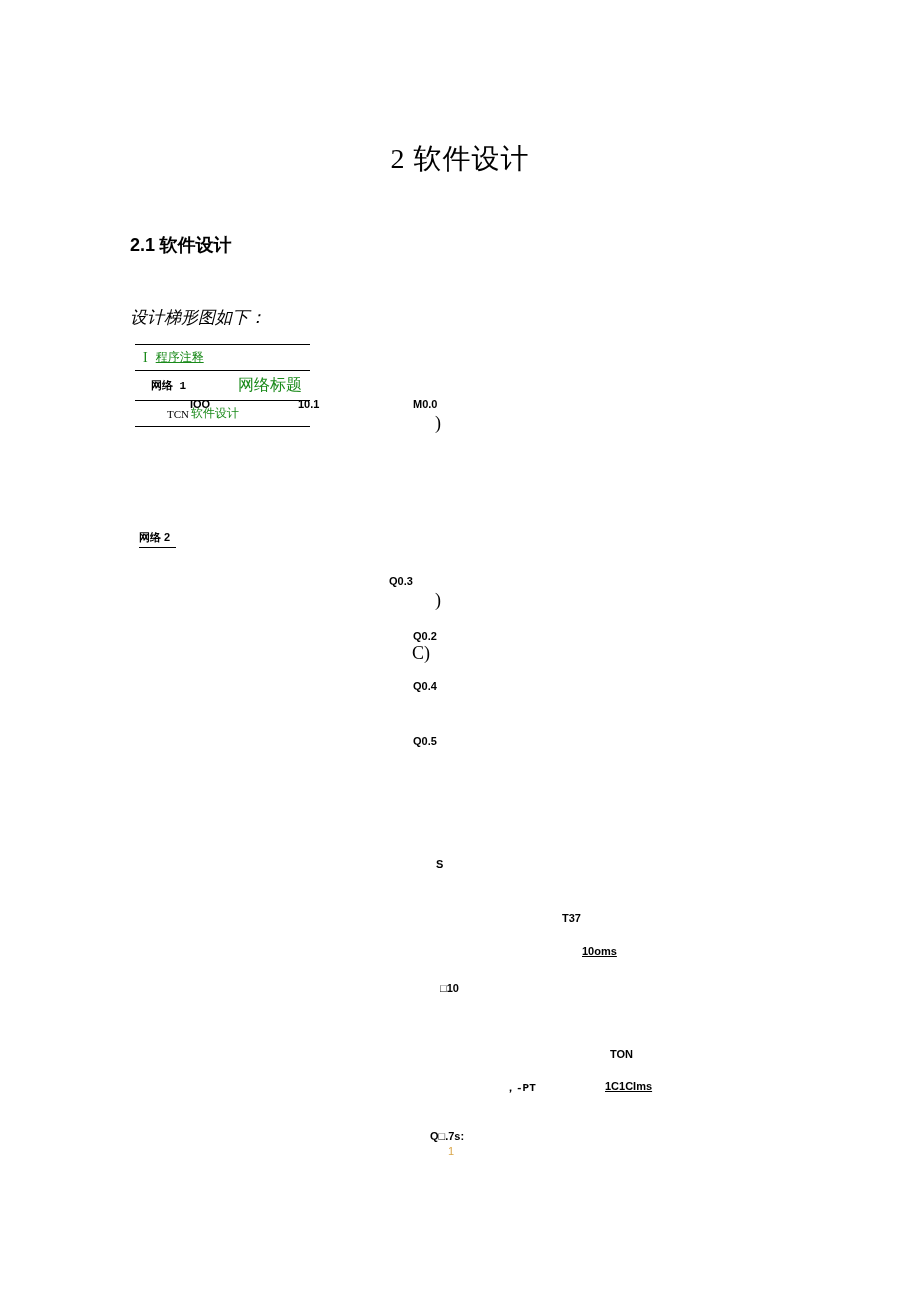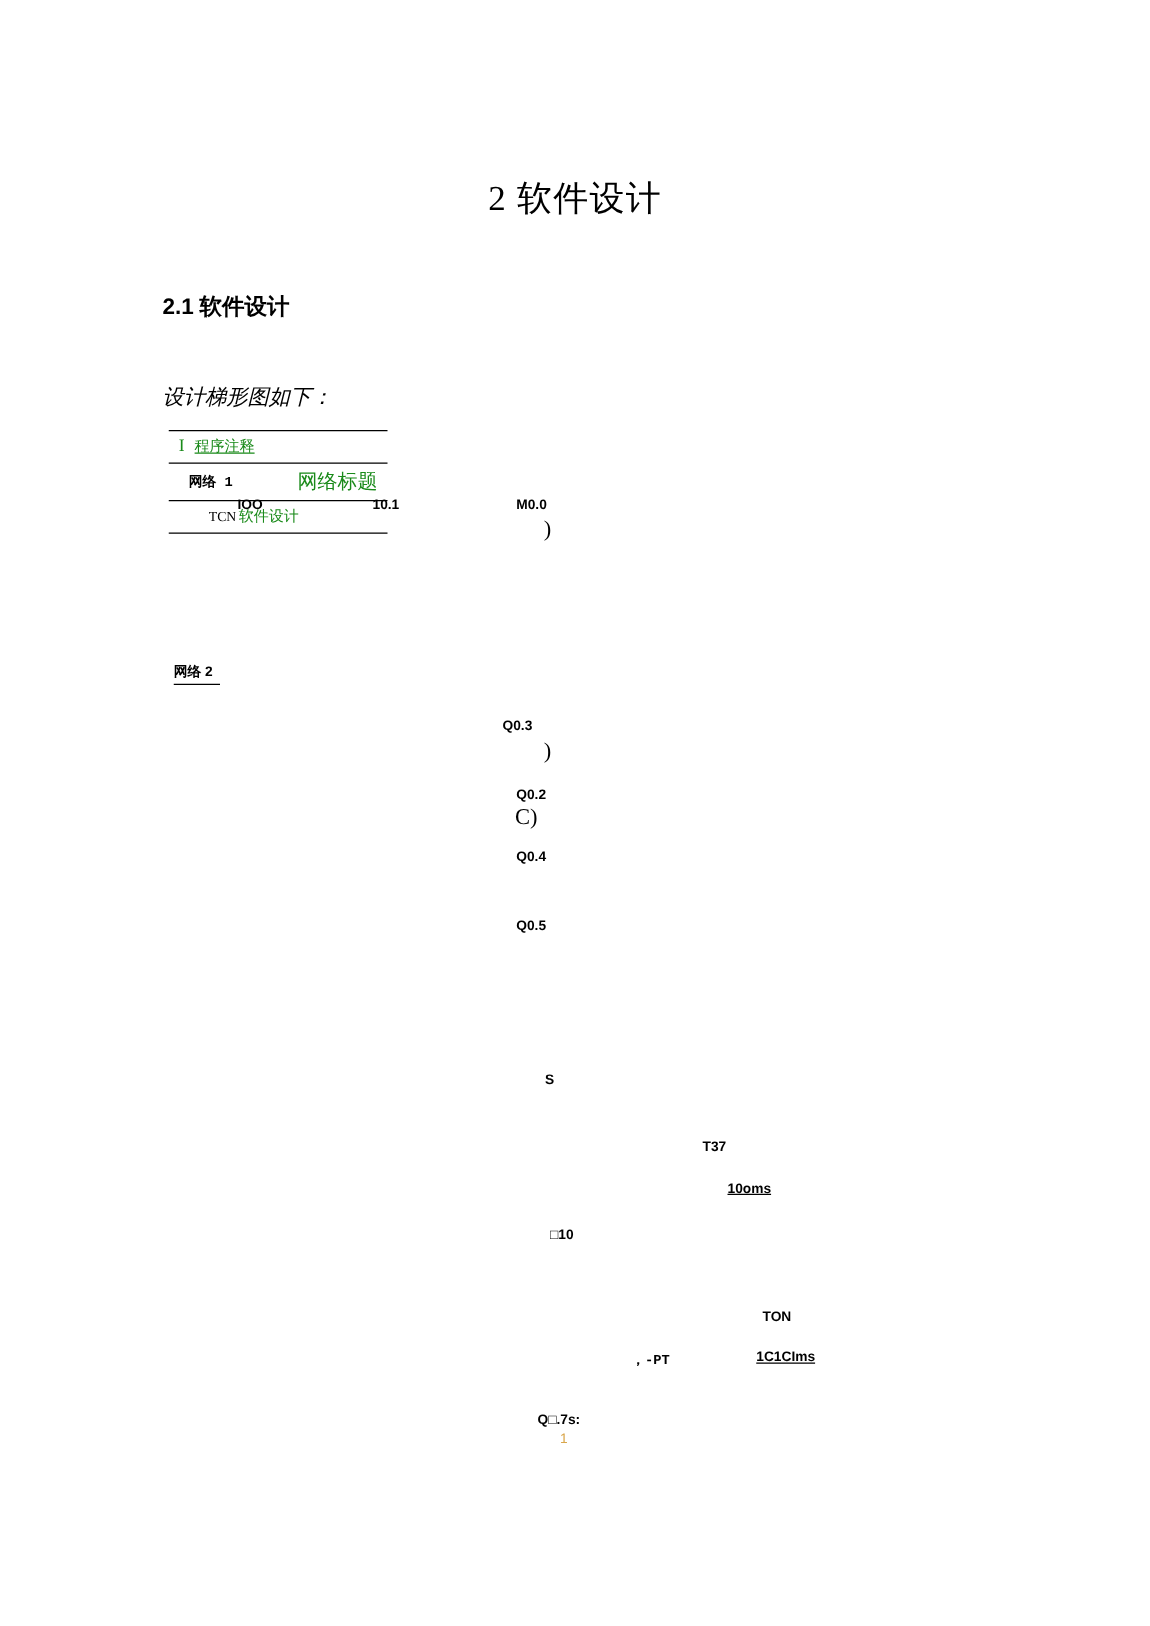--- a/index.html
+++ b/index.html
@@ -100,21 +100,21 @@
   </div>
 </div>
 
 <div class="abs small-bold" style="left:190px;top:398px;">IOO</div>
 <div class="abs small-bold" style="left:298px;top:398px;">10.1</div>
 <div class="abs small-bold" style="left:413px;top:398px;">M0.0</div>
 <div class="abs paren" style="left:435px;top:413px;">)</div>
 
 <div class="abs small-bold net2" style="left:139px;top:530px;font-family:Liberation Sans, sans-serif;">网络 2</div>
 
-<div class="abs small-bold" style="left:402px;top:575px;text-align:center;">Q0.3</div>
+<div class="abs small-bold" style="left:389px;top:575px;text-align:center;">Q0.3</div>
 <div class="abs paren" style="left:435px;top:590px;">)</div>
 
 <div class="abs small-bold" style="left:413px;top:630px;">Q0.2</div>
 <div class="abs" style="left:412px;top:643px;font-family:'Times New Roman';font-size:18px;">C)</div>
 
 <div class="abs small-bold" style="left:413px;top:680px;">Q0.4</div>
 <div class="abs small-bold" style="left:413px;top:735px;">Q0.5</div>
 
 <div class="abs small-bold" style="left:436px;top:858px;">S</div>
 <div class="abs small-bold" style="left:562px;top:894px;margin-top:18px;">T37</div>

